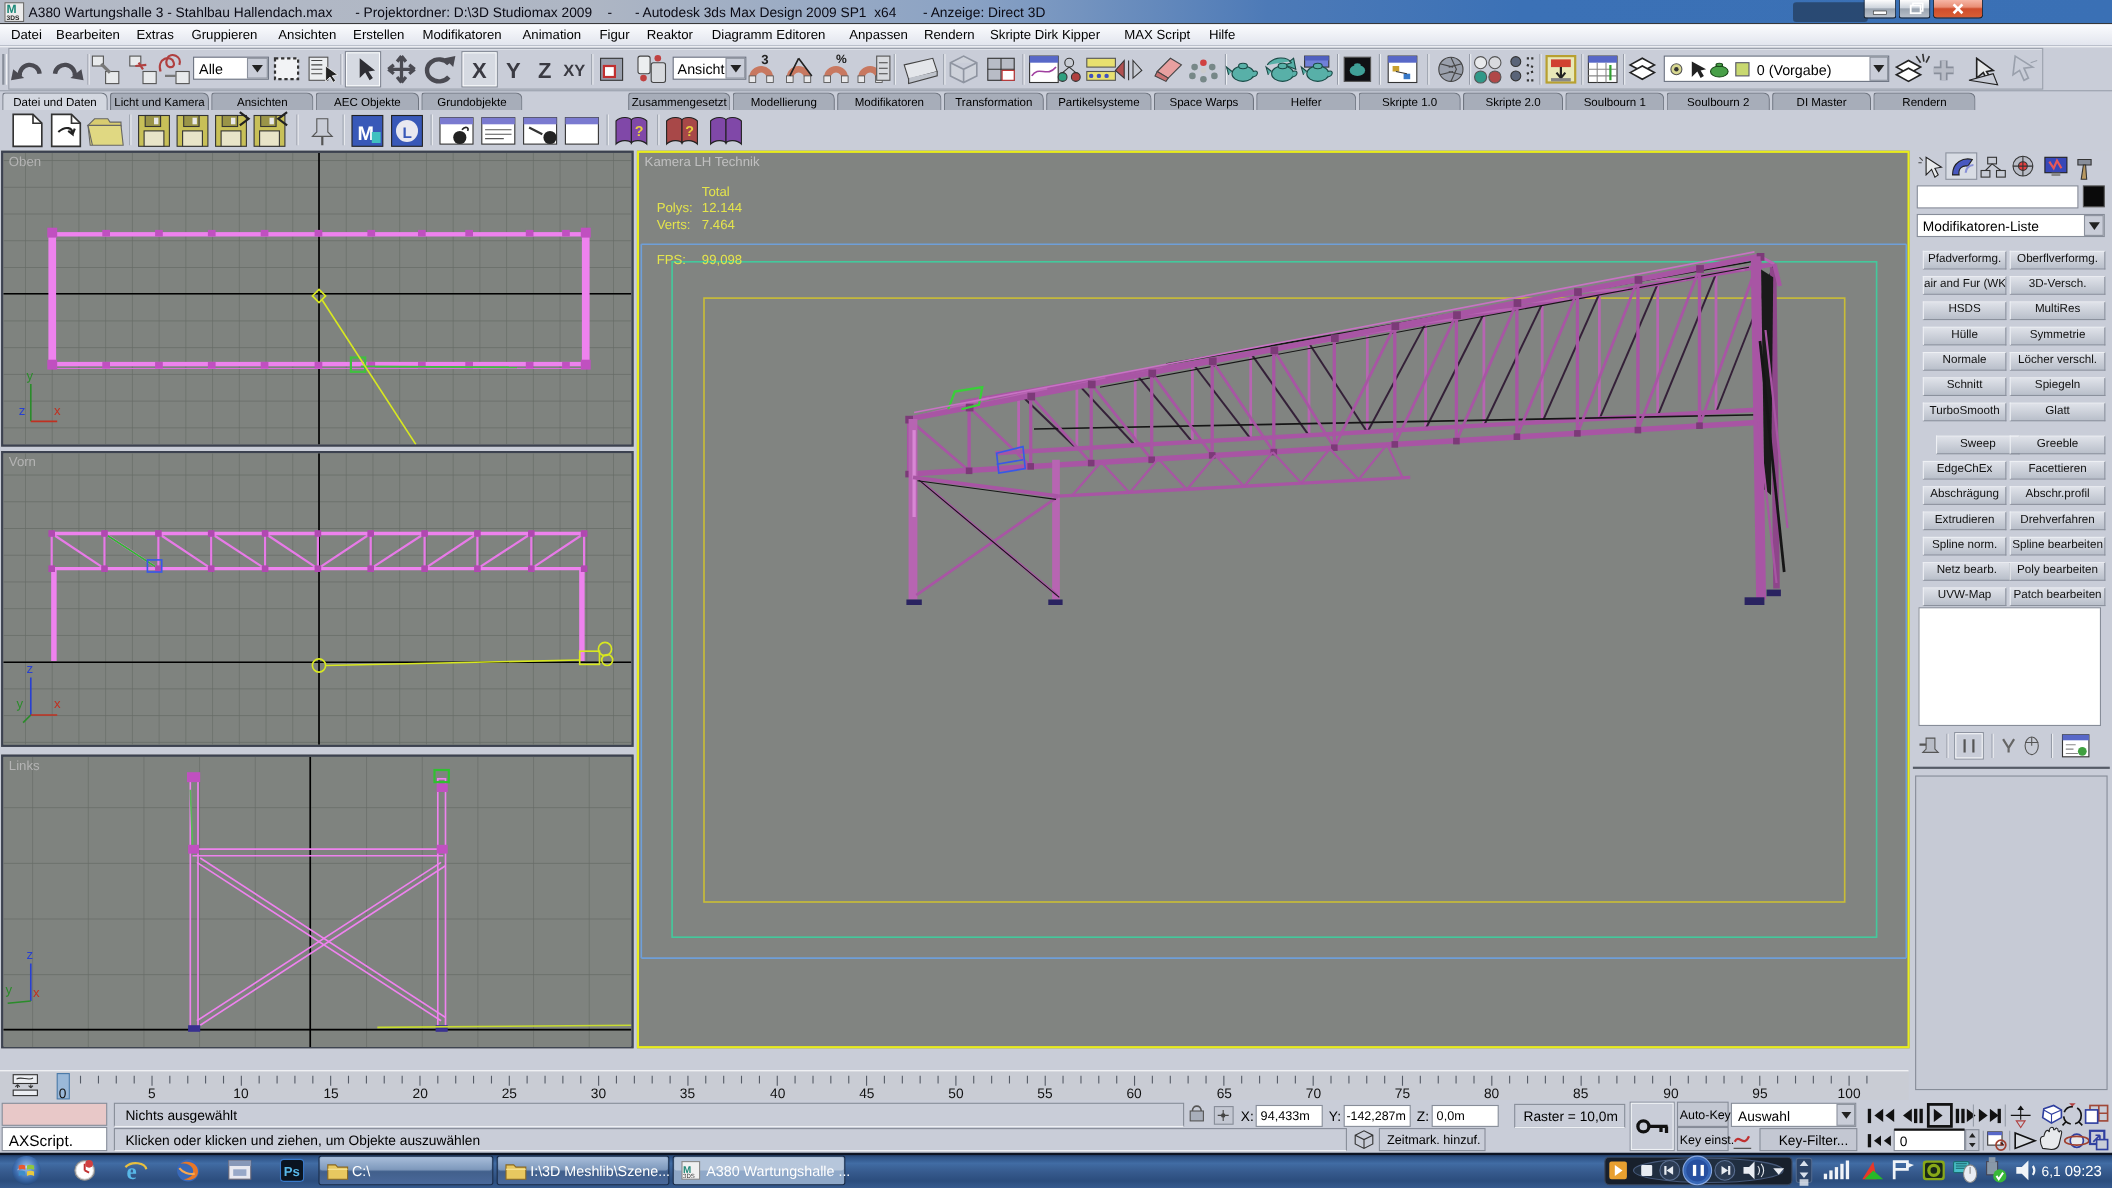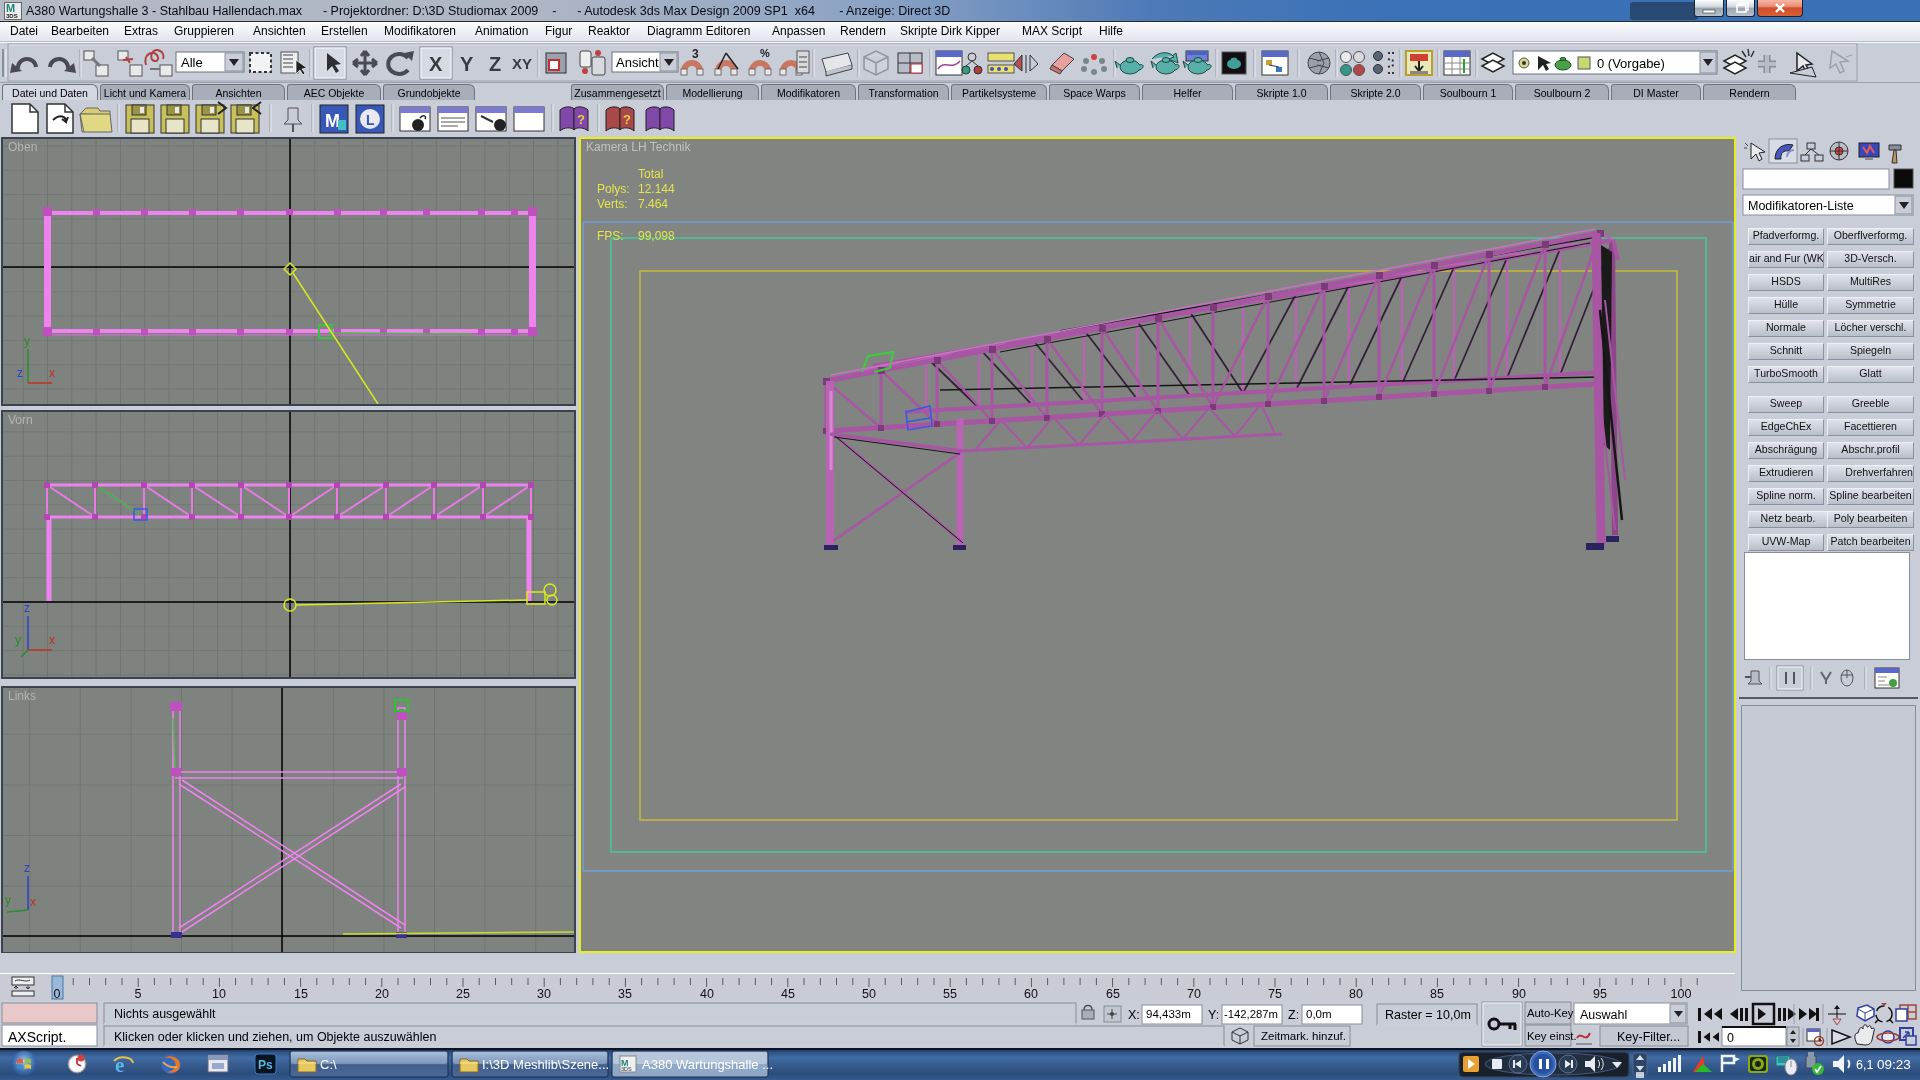--- a/index.html
+++ b/index.html
@@ -747,28 +747,28 @@
 <span class="cbtn" style="left:11px;top:137px;width:76px;">HSDS</span>
 <span class="cbtn" style="left:90px;top:137px;width:87px;">MultiRes</span>
 <span class="cbtn" style="left:11px;top:160px;width:76px;">Hülle</span>
 <span class="cbtn" style="left:90px;top:160px;width:87px;">Symmetrie</span>
 <span class="cbtn" style="left:11px;top:183px;width:76px;">Normale</span>
 <span class="cbtn" style="left:90px;top:183px;width:87px;">Löcher verschl.</span>
 <span class="cbtn" style="left:11px;top:206px;width:76px;">Schnitt</span>
 <span class="cbtn" style="left:90px;top:206px;width:87px;">Spiegeln</span>
 <span class="cbtn" style="left:11px;top:229px;width:76px;">TurboSmooth</span>
 <span class="cbtn" style="left:90px;top:229px;width:87px;">Glatt</span>
-<span class="cbtn" style="left:11px;top:259px;width:76px;">Sweep</span>
+<span class="cbtn" style="left:23px;top:259px;width:76px;">Sweep</span>
 <span class="cbtn" style="left:90px;top:259px;width:87px;">Greeble</span>
 <span class="cbtn" style="left:11px;top:282px;width:76px;">EdgeChEx</span>
 <span class="cbtn" style="left:90px;top:282px;width:87px;">Facettieren</span>
 <span class="cbtn" style="left:11px;top:305px;width:76px;">Abschrägung</span>
 <span class="cbtn" style="left:90px;top:305px;width:87px;">Abschr.profil</span>
 <span class="cbtn" style="left:11px;top:328px;width:76px;">Extrudieren</span>
-<span class="cbtn" style="left:90px;top:328px;width:87px;text-align:right;">Drehverfahren</span>
+<span class="cbtn" style="left:90px;top:328px;width:87px;">Drehverfahren</span>
 <span class="cbtn" style="left:11px;top:351px;width:76px;">Spline norm.</span>
 <span class="cbtn" style="left:90px;top:351px;width:87px;">Spline bearbeiten</span>
 <span class="cbtn" style="left:11px;top:374px;width:80px;">Netz bearb.</span>
 <span class="cbtn" style="left:90px;top:374px;width:87px;">Poly bearbeiten</span>
 <span class="cbtn" style="left:11px;top:397px;width:76px;">UVW-Map</span>
 <span class="cbtn" style="left:90px;top:397px;width:87px;">Patch bearbeiten</span>
 <div class="abs" style="left:7px;top:415px;width:166px;height:108px;background:#fff;border:1px solid #878d99;"></div>
 <svg width="183" height="30" style="position:absolute;left:0;top:526px;">
 <path d="M14 8 L22 8 L22 18 L25 21 L11 21 L14 18 Z" fill="#b8bcc6" stroke="#555"></path>
         <path d="M8 14 L14 14" stroke="#555" stroke-width="2"></path>

